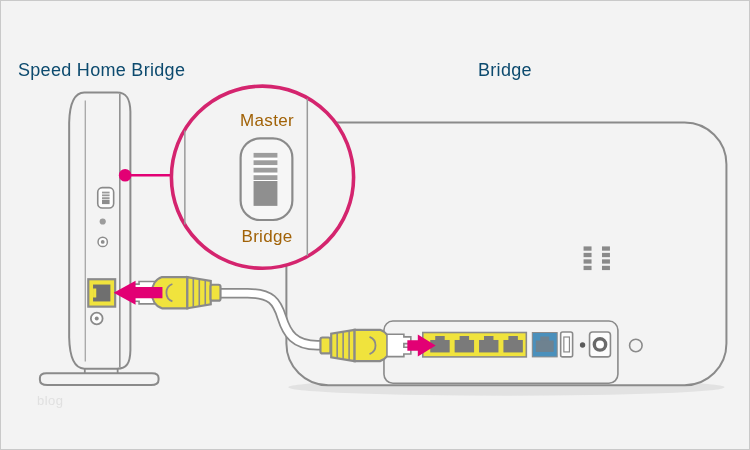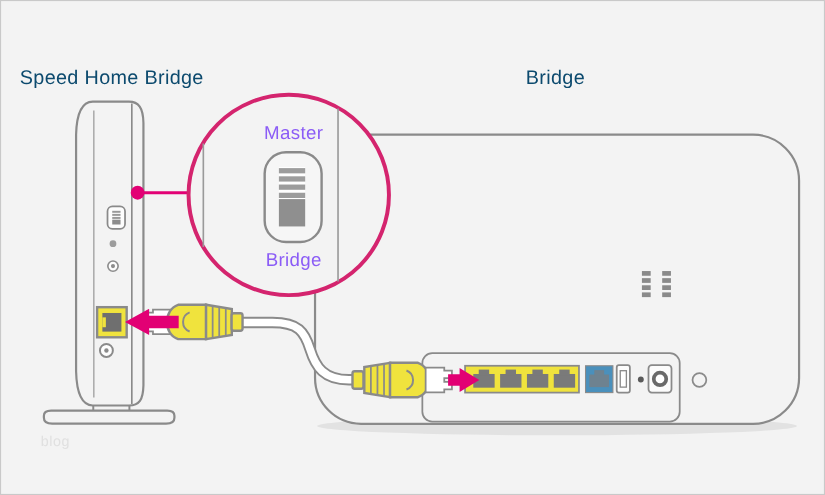--- a/index.html
+++ b/index.html
@@ -9,21 +9,21 @@
     overflow:hidden;
     font-family:"Liberation Sans", sans-serif;
   }
   svg{position:absolute;left:0;top:0;}
   .lbl{
     position:absolute;color:#0c4a6e;font-size:18px;line-height:1.2;
     letter-spacing:.3px;white-space:nowrap;
   }
   .switch-lbl{
     position:absolute;left:232px;width:68px;text-align:center;
-    color:#8b5cf6;font-size:17px;letter-spacing:.3px;
+    color:#a16207;font-size:17px;letter-spacing:.3px;
   }
   .watermark{
     position:absolute;left:36px;top:392px;
     color:#e0e0e0;font-size:13px;letter-spacing:.5px;
   }
   .panel{stroke:#8a8a8a;stroke-width:2;fill:#f3f3f3;}
   .panel15{stroke:#8a8a8a;stroke-width:1.6;fill:#f3f3f3;}
   .sw16{stroke:#8a8a8a;stroke-width:1.6;}
   .sw18{stroke:#8a8a8a;stroke-width:1.8;fill:none;}
   .sw22{stroke:#8a8a8a;stroke-width:2.2;}

